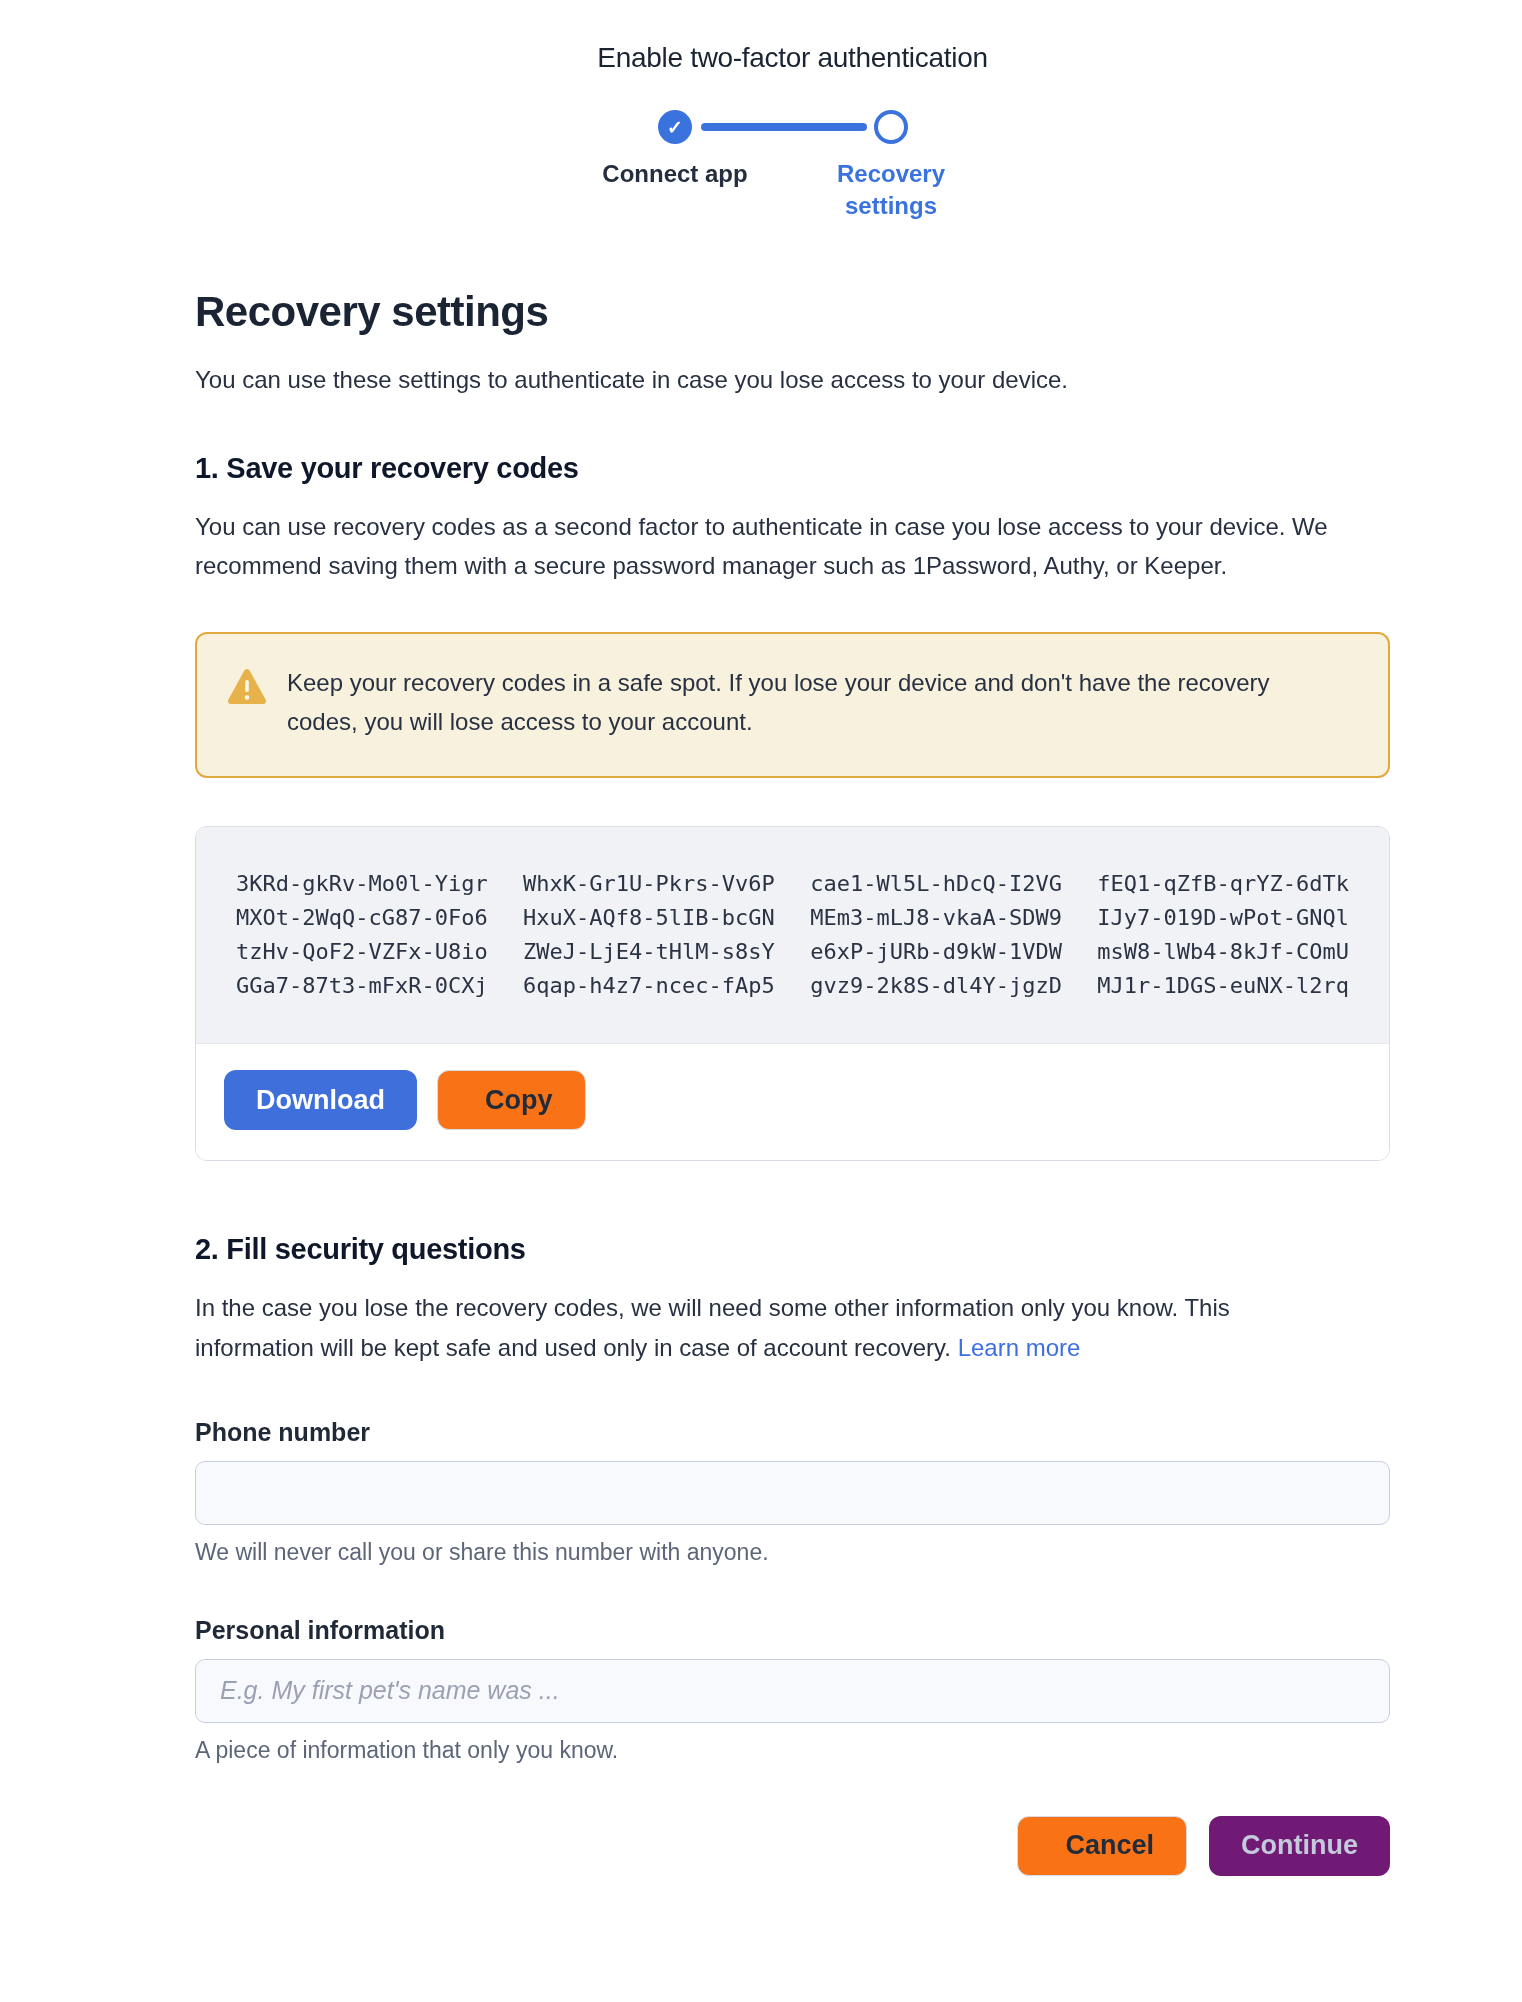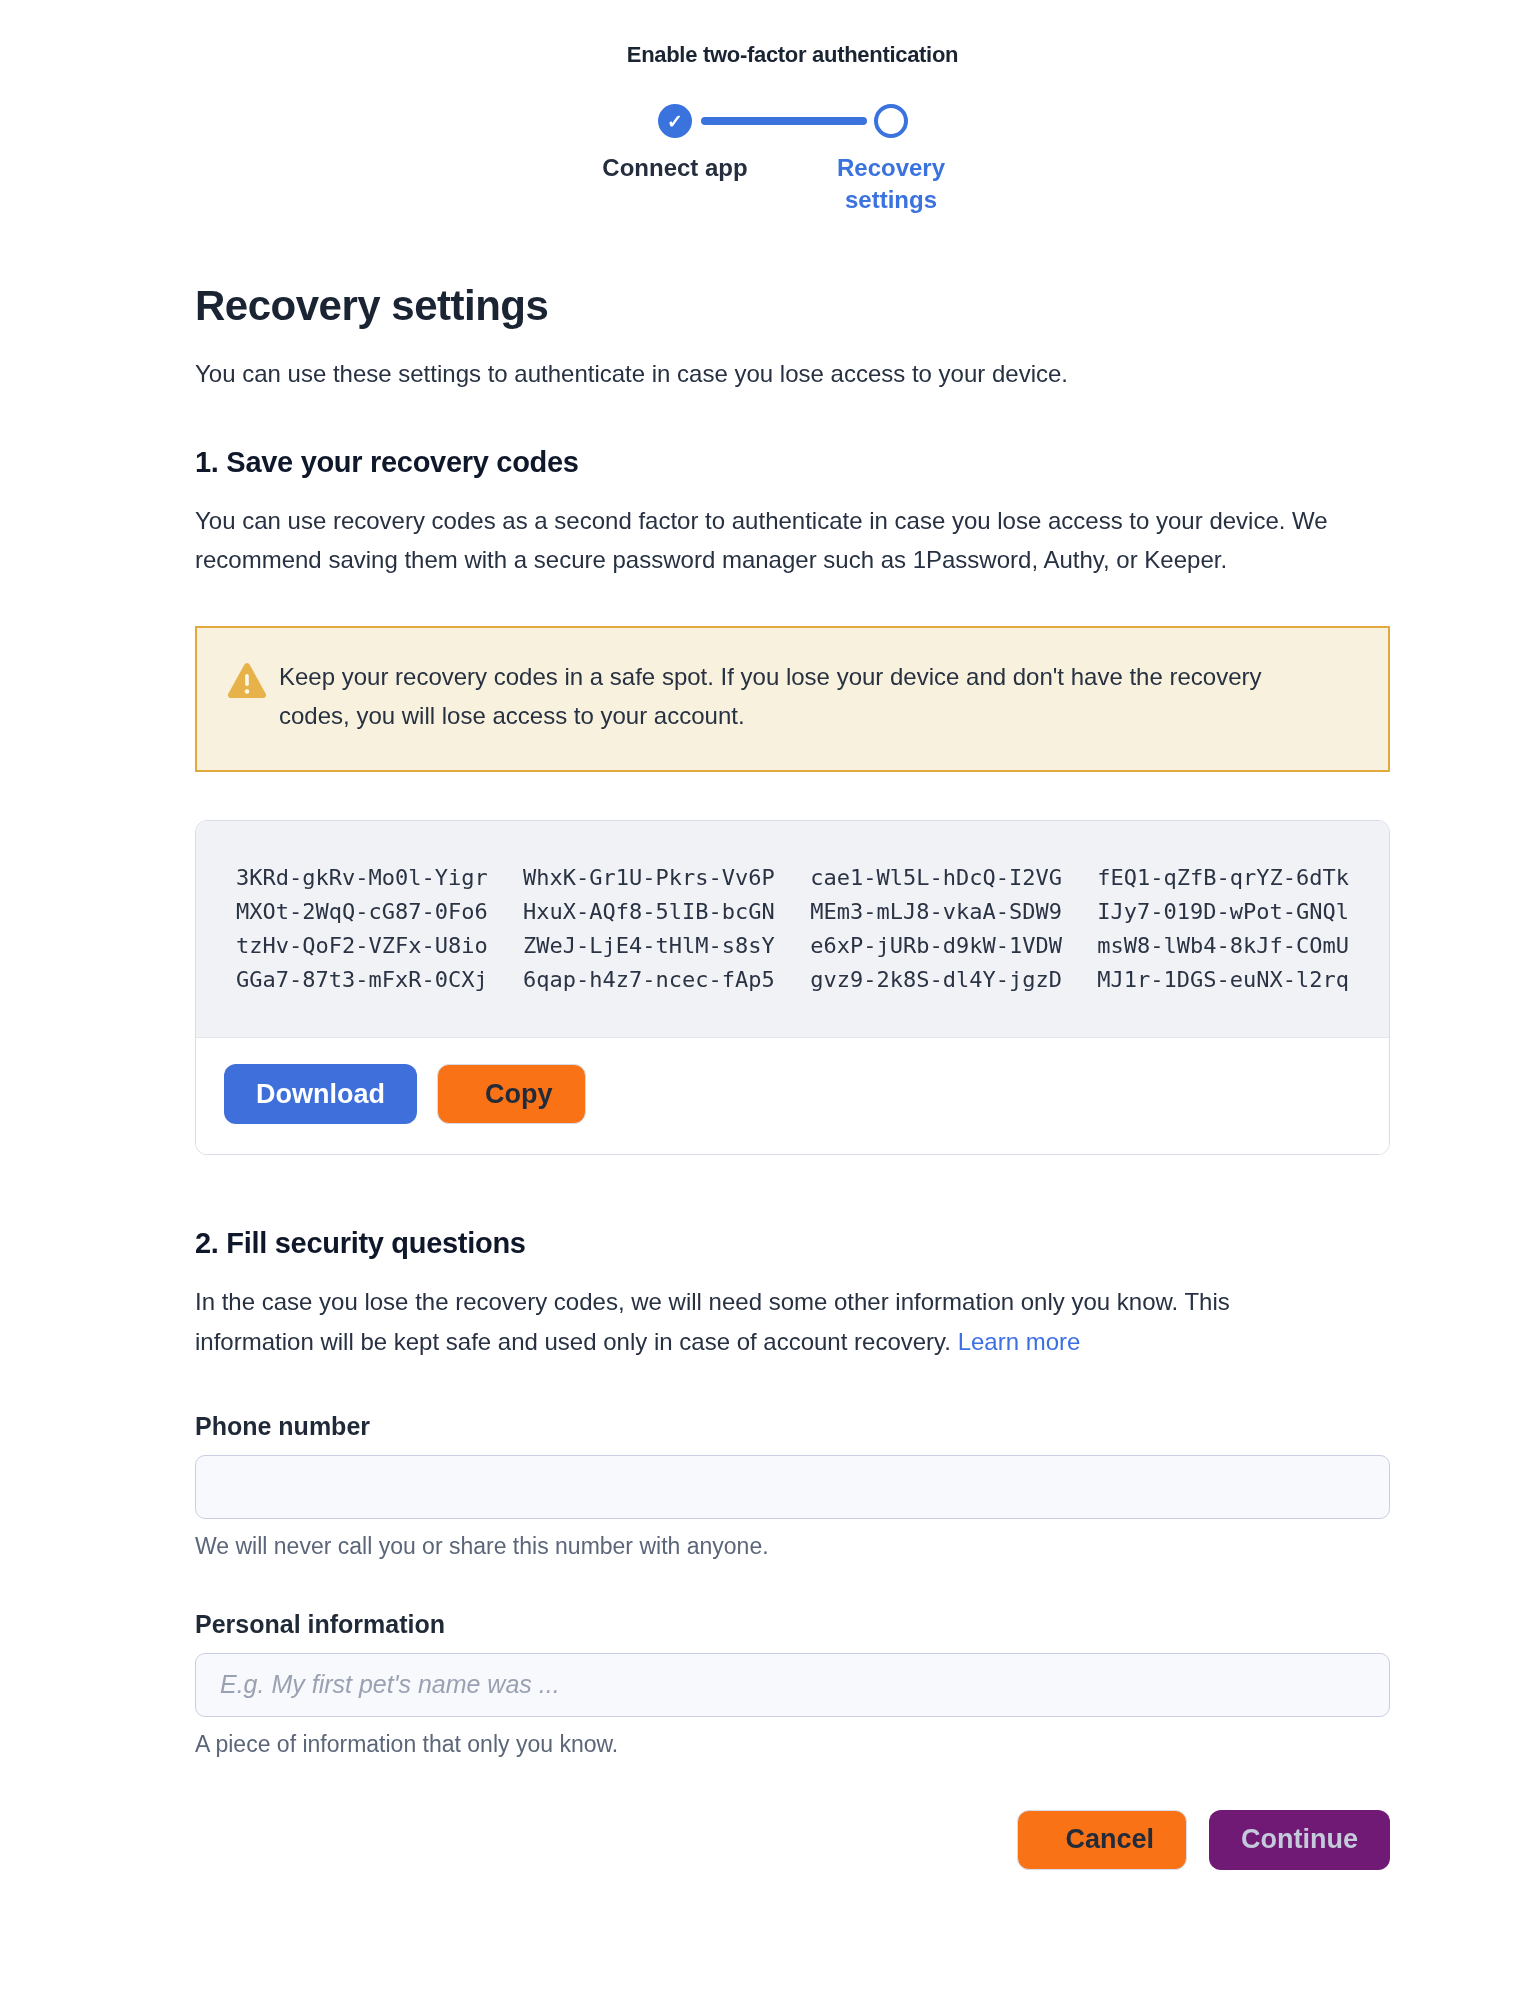--- a/index.html
+++ b/index.html
@@ -10,22 +10,22 @@
     color: #273142;
     overflow: hidden;
   }
   .container {
     margin-left: 195px;
     width: 1195px;
     padding-top: 42px;
   }
   .page-title {
     text-align: center;
-    font-size: 22px;
-    font-weight: 700;
+    font-size: 28px;
+    font-weight: 400;
     color: #1a2433;
     letter-spacing: -0.3px;
   }
   
   .stepper {
     position: relative;
     height: 124px;
     margin-top: 36px;
   }
   .step-circle {
@@ -82,24 +82,24 @@
     font-size: 24px;
     line-height: 1.66;
     max-width: 1160px;
   }
   a.inline-link { color: #3c6fe4; text-decoration: none; cursor: pointer; }
   
   .warning-box {
     margin-top: 46px;
     border: 2px solid #e2a93e;
     background: #f8f1dd;
-    border-radius: 0;
+    border-radius: 12px;
     padding: 30px 30px 34px 30px;
     display: flex;
-    gap: 12px;
+    gap: 20px;
   }
   .warning-icon { flex: 0 0 40px; padding-top: 4px; }
   .warning-text { font-size: 24px; line-height: 1.62; color: #273142; max-width: 1020px; }
   
   .codes-card {
     margin-top: 48px;
     border: 1.5px solid #d9dce6;
     border-radius: 12px;
     overflow: hidden;
   }

